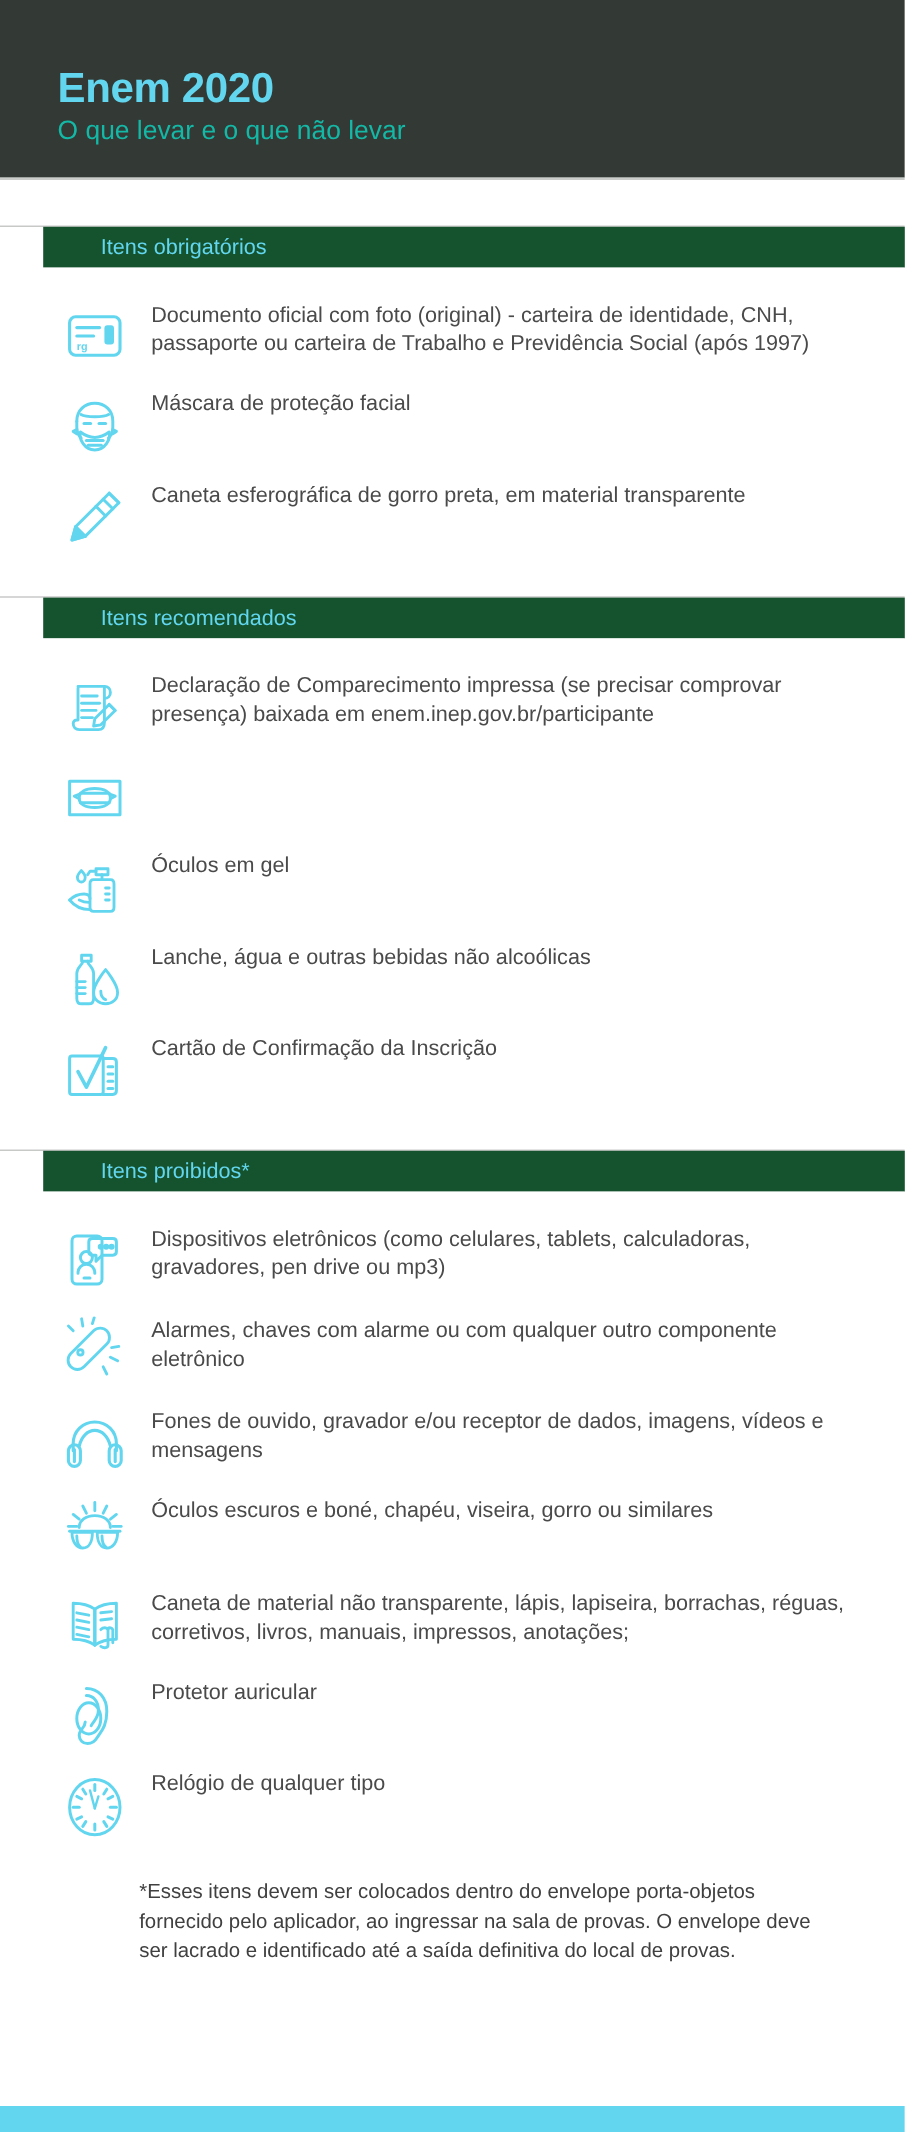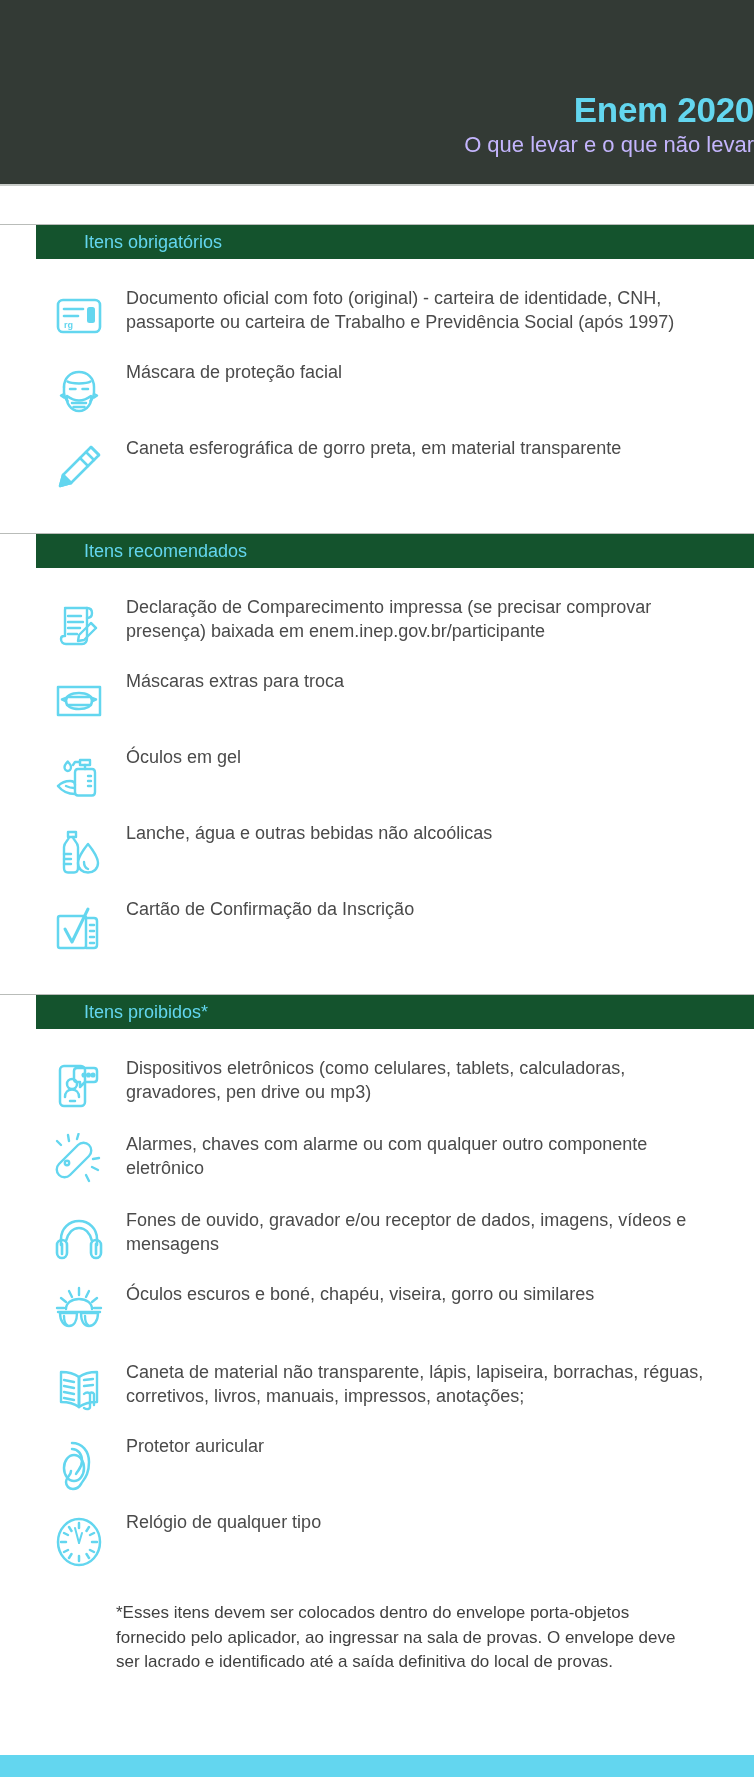--- a/index.html
+++ b/index.html
@@ -23,39 +23,38 @@
     min-height: 1777px;
     background: #ffffff;
     display: flex;
     flex-direction: column;
     position: relative;
   }
 
   
   .header {
     background: #333a35;
-    height: 184px;
+    height: 148px;
     padding: 0 0 0 48px;
     display: flex;
     flex-direction: column;
     justify-content: flex-end;
     padding-bottom: 26px;
-    align-items: flex-end;
   }
 
   .header-title {
     color: #63d6ef;
     font-size: 35px;
     font-weight: bold;
     letter-spacing: -0.3px;
     line-height: 1.05;
   }
 
   .header-subtitle {
-    color: #c4b5fd;
+    color: #14b8a6;
     font-size: 22px;
     font-weight: normal;
     line-height: 1.25;
     margin-top: 2px;
   }
 
   .header-rule {
     height: 2px;
     background: #c9ccc9;
     width: 100%;
@@ -248,21 +247,20 @@
       <span class="item-icon">
         <svg width="58" height="58" viewBox="0 0 58 58" fill="none" stroke="#63d6ef" stroke-width="2.5" stroke-linecap="round" stroke-linejoin="round">
           <rect x="8" y="15" width="42" height="28"></rect>
           <path d="M16 29c0-5 5-8 13-8s13 3 13 8-5 8-13 8-13-3-13-8z"></path>
           <line x1="17" y1="25" x2="41" y2="25"></line>
           <line x1="17" y1="33" x2="41" y2="33"></line>
           <path d="M16 26l-4 1.5 4 2"></path>
           <path d="M42 26l4 1.5-4 2"></path>
         </svg>
       </span>
-      <span class="item-text">Máscaras extras para troca</span>
     </div>
 
     <div class="item-row-pad"></div>
 
     <div class="item one-line">
       <span class="item-icon">
         <svg width="58" height="58" viewBox="0 0 58 58" fill="none" stroke="#63d6ef" stroke-width="2.4" stroke-linecap="round" stroke-linejoin="round">
           <path d="M30 12h10v5H30z"></path>
           <path d="M35 17v4"></path>
           <path d="M30 14h-5l-2 3"></path>

